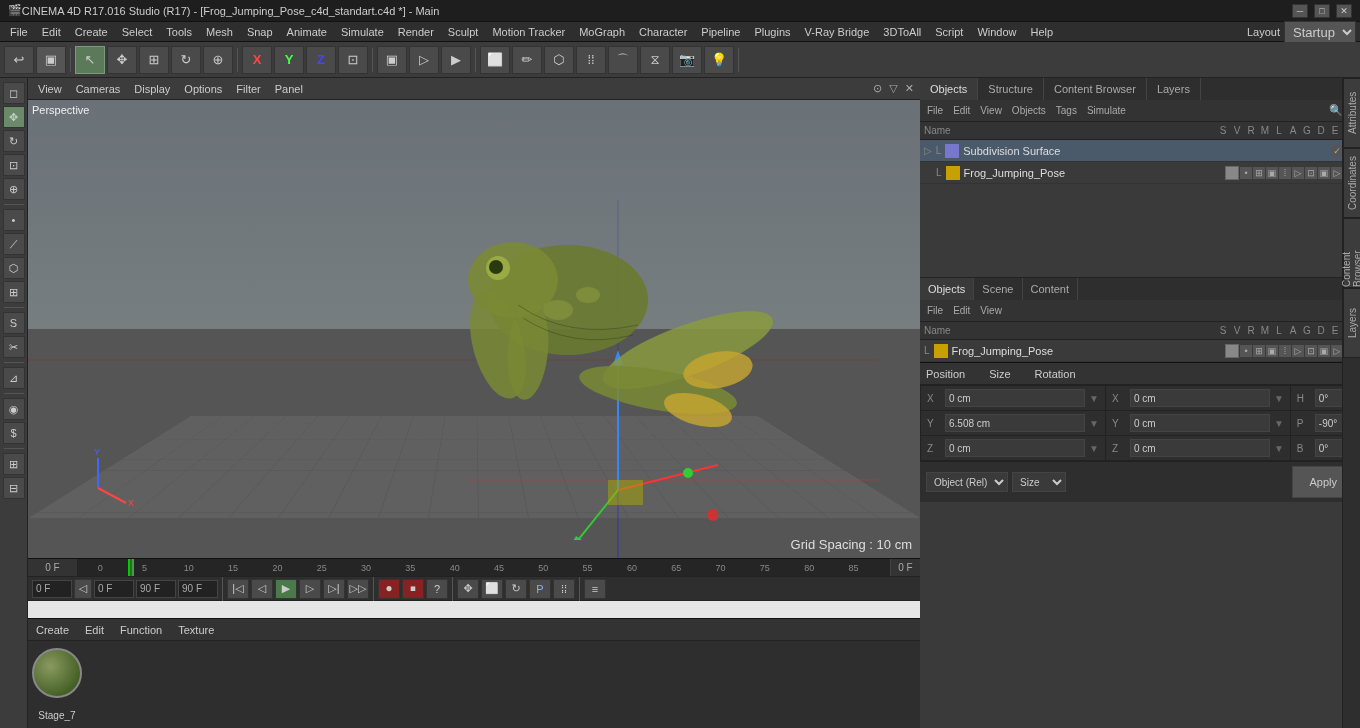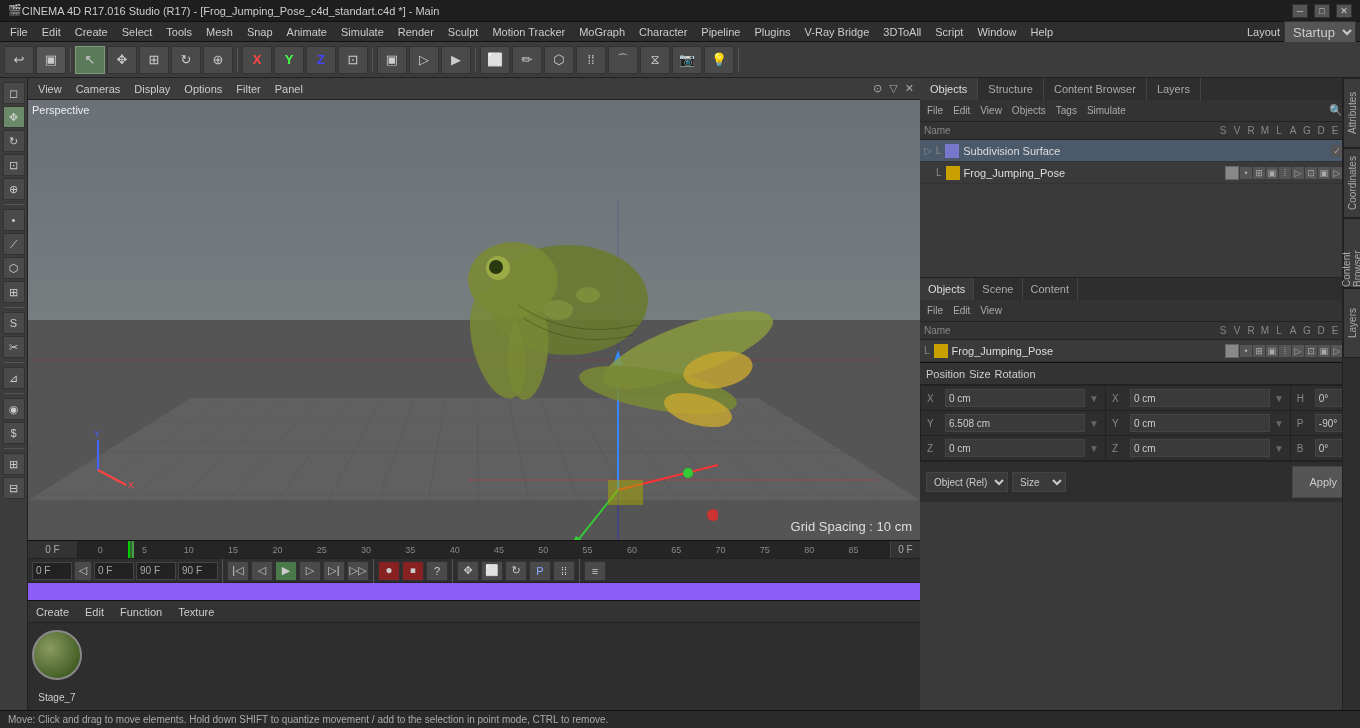--- a/index.html
+++ b/index.html
@@ -248,21 +248,21 @@
     .br-row {
       height: 22px;
       display: flex; align-items: center;
       padding: 0 4px; gap: 4px;
       border-bottom: 1px solid #333;
     }
 
     
     #viewport-timeline {
       height: 60px;
-      background: #8b5cf6;
+      background: #e5e5e5;
       border-top: 1px solid #111;
       display: flex;
       flex-direction: column;
     }
     #tl-ruler {
       height: 18px;
       background: #333;
       display: flex;
       align-items: center;
       position: relative;
@@ -334,21 +334,21 @@
       background: #2e2e2e;
       display: flex;
       flex-direction: column;
       border-top: 1px solid #111;
     }
     #props-header {
       height: 22px; background: #333;
       display: flex; align-items: center; padding: 0 6px;
       border-bottom: 1px solid #222;
       font-size: 11px; color: #ccc;
-      gap: 4px;
+      gap: 24px;
     }
     #props-grid {
       display: grid;
       grid-template-columns: 1fr 1fr 1fr;
       gap: 1px;
       background: #222;
       padding: 1px;
     }
     .props-cell {
       background: #2e2e2e;
@@ -910,17 +910,14 @@
       <div style="position:absolute;right:0;top:0;bottom:0;width:18px;background:#2e2e2e;border-left:1px solid #222;display:flex;flex-direction:column;gap:0;">
         <div class="side-tab">Attributes</div>
         <div class="side-tab">Coordinates</div>
         <div class="side-tab">Content Browser</div>
         <div class="side-tab">Layers</div>
       </div>
 
     </div>
   </div>
 
-  <div id="statusbar">
-    <span>Move: Click and drag to move elements. Hold down SHIFT to quantize movement / add to the selection in point mode, CTRL to remove.</span>
-  </div>
 
 </div>
 
 </body></html>

